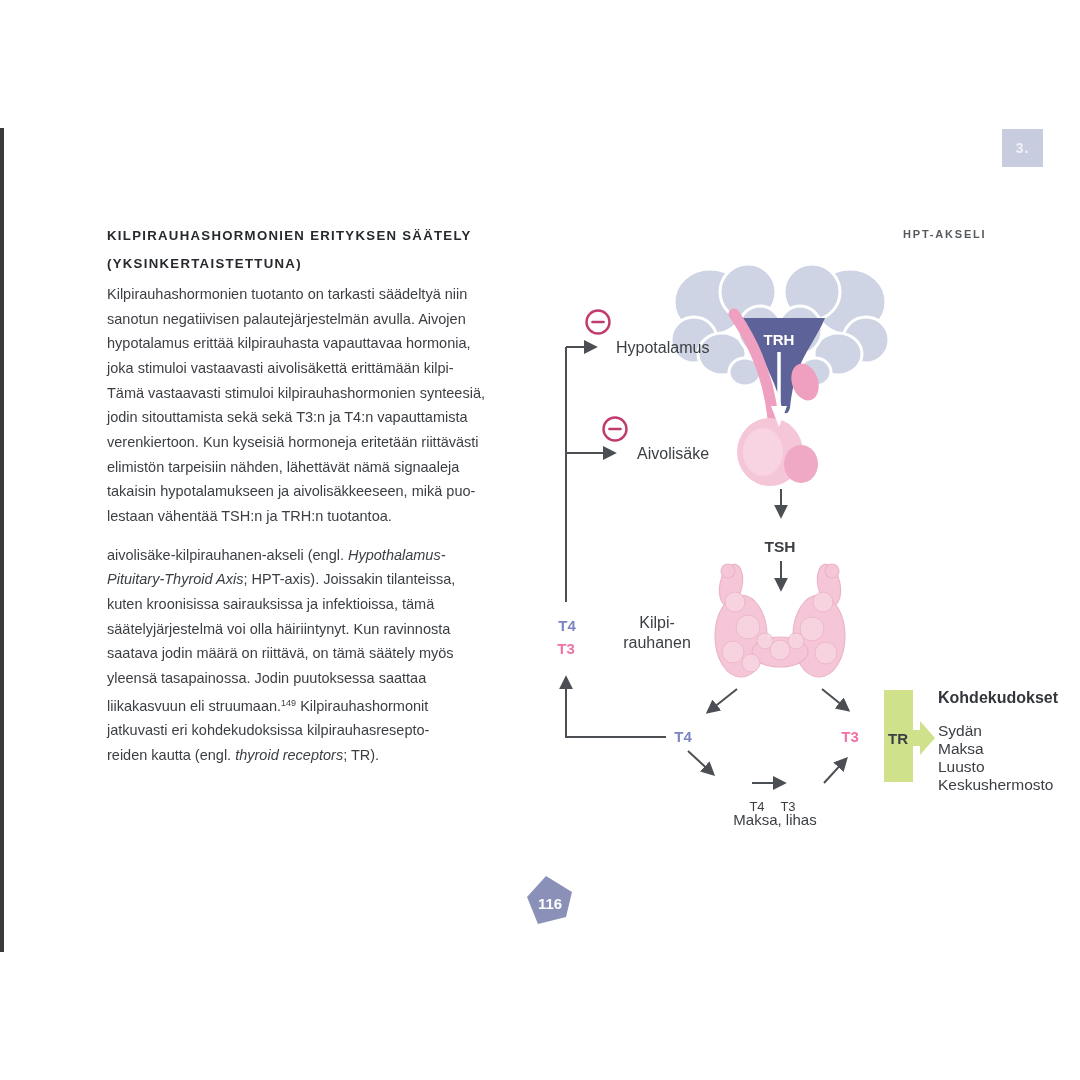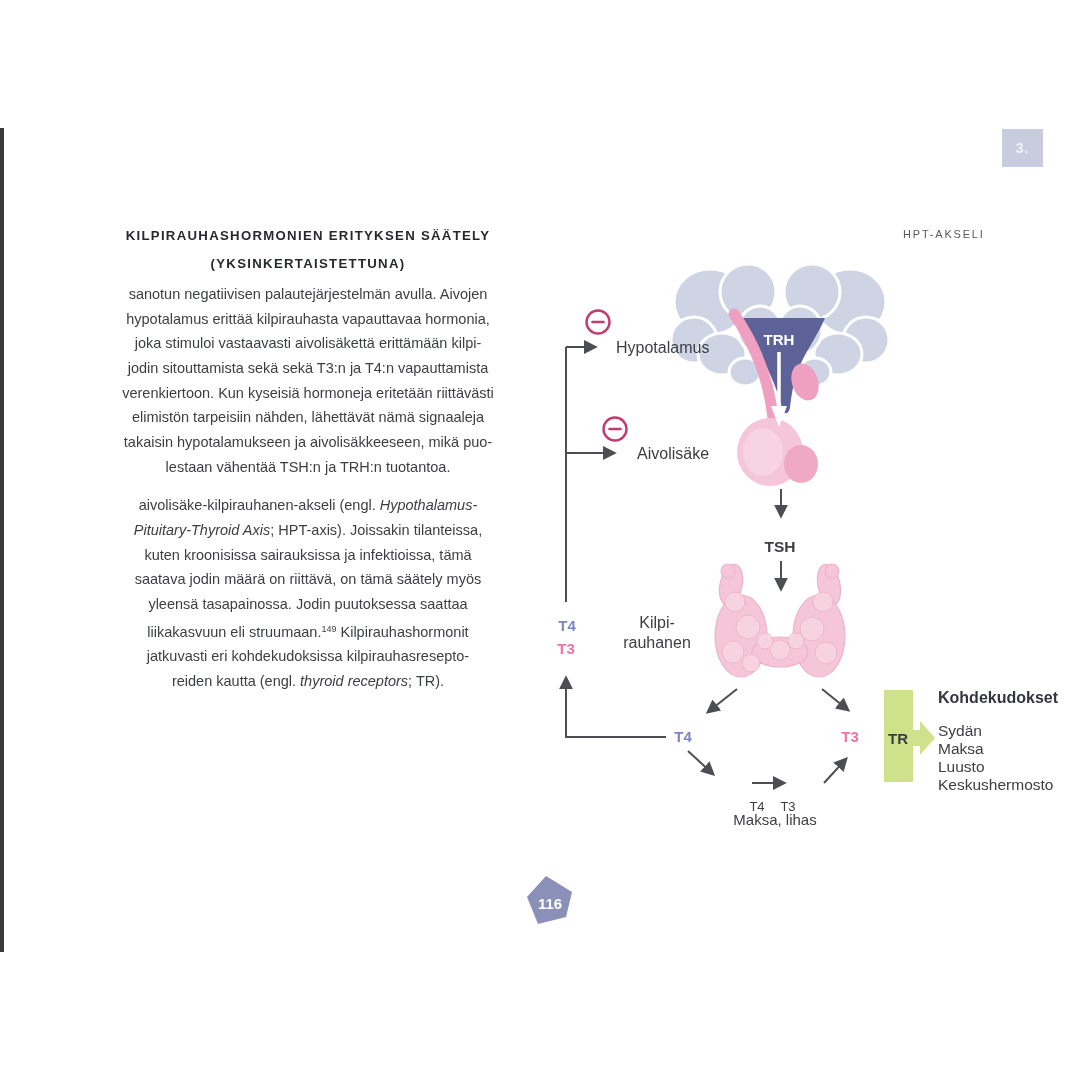--- a/index.html
+++ b/index.html
@@ -12,23 +12,23 @@
     background:#3a3a3a;
   }
   .chapter-tab {
     position:absolute; left:1002px; top:129px; width:41px; height:38px;
     background:var(--chapter-tab-blue); color:#f2f3f7;
     font-weight:bold; font-size:14px; letter-spacing:1px;
     display:flex; align-items:center; justify-content:center;
   }
   .hpt-title {
     position:absolute; left:903px; top:228px;
-    font-size:11px; font-weight:normal; letter-spacing:1.8px; color:#56595e;
-  }
-  .text-col { position:absolute; left:107px; top:222px; width:402px;text-align:center; }
+    font-size:11px; font-weight:bold; letter-spacing:1.8px; color:#56595e;
+  }
+  .text-col { position:absolute; left:107px; top:222px; width:402px; }
   .heading {
     font-size:13.2px; font-weight:bold; letter-spacing:1.3px;
     line-height:28px; color:#26292d; white-space:nowrap;
   }
   .body-text { margin-top:4px; font-size:14.5px; line-height:24.65px; color:var(--text-dark); }
   .para + .para { margin-top:14px; }
   .line { white-space:nowrap; }
   .it { font-style:italic;margin-top:44px; }
   .sup { font-size:9px; vertical-align:5px;margin-top:32px; }
 
@@ -73,33 +73,36 @@
 
   <div class="hpt-title">HPT-AKSELI</div>
 
   <div class="text-col">
     <div class="heading">
       <span>KILPIRAUHASHORMONIEN ERITYKSEN SÄÄTELY</span><br>
       <span>(YKSINKERTAISTETTUNA)</span>
     </div>
     <div class="body-text">
         <div class="para">
+          <div class="line"><span>Kilpirauhashormonien tuotanto on tarkasti säädeltyä niin</span></div>
           <div class="line"><span>sanotun negatiivisen palautejärjestelmän avulla. Aivojen</span></div>
           <div class="line"><span>hypotalamus erittää kilpirauhasta vapauttavaa hormonia,</span></div>
           <div class="line"><span>joka stimuloi vastaavasti aivolisäkettä erittämään kilpi-</span></div>
+          <div class="line"><span>Tämä vastaavasti stimuloi kilpirauhashormonien synteesiä,</span></div>
           <div class="line"><span>jodin sitouttamista sekä sekä T3:n ja T4:n vapauttamista</span></div>
           <div class="line"><span>verenkiertoon. Kun kyseisiä hormoneja eritetään riittävästi</span></div>
           <div class="line"><span>elimistön tarpeisiin nähden, lähettävät nämä signaaleja</span></div>
           <div class="line"><span>takaisin hypotalamukseen ja aivolisäkkeeseen, mikä puo-</span></div>
           <div class="line"><span>lestaan vähentää TSH:n ja TRH:n tuotantoa.</span></div>
         </div>
         <div class="para">
           <div class="line"><span>aivolisäke-kilpirauhanen-akseli (engl. </span><span class="it">Hypothalamus-</span></div>
           <div class="line"><span class="it">Pituitary-Thyroid Axis</span><span>; HPT-axis). Joissakin tilanteissa,</span></div>
           <div class="line"><span>kuten kroonisissa sairauksissa ja infektioissa, tämä</span></div>
+          <div class="line"><span>säätelyjärjestelmä voi olla häiriintynyt. Kun ravinnosta</span></div>
           <div class="line"><span>saatava jodin määrä on riittävä, on tämä säätely myös</span></div>
           <div class="line"><span>yleensä tasapainossa. Jodin puutoksessa saattaa</span></div>
           <div class="line"><span>liikakasvuun eli struumaan.</span><span class="sup">149</span><span> Kilpirauhashormonit</span></div>
           <div class="line"><span>jatkuvasti eri kohdekudoksissa kilpirauhasresepto-</span></div>
           <div class="line"><span>reiden kautta (engl. </span><span class="it">thyroid receptors</span><span>; TR).</span></div>
         </div>
       </div>
   </div>
 
   <svg class="diagram" width="580" height="690" viewBox="500 250 580 690" xmlns="http://www.w3.org/2000/svg">

